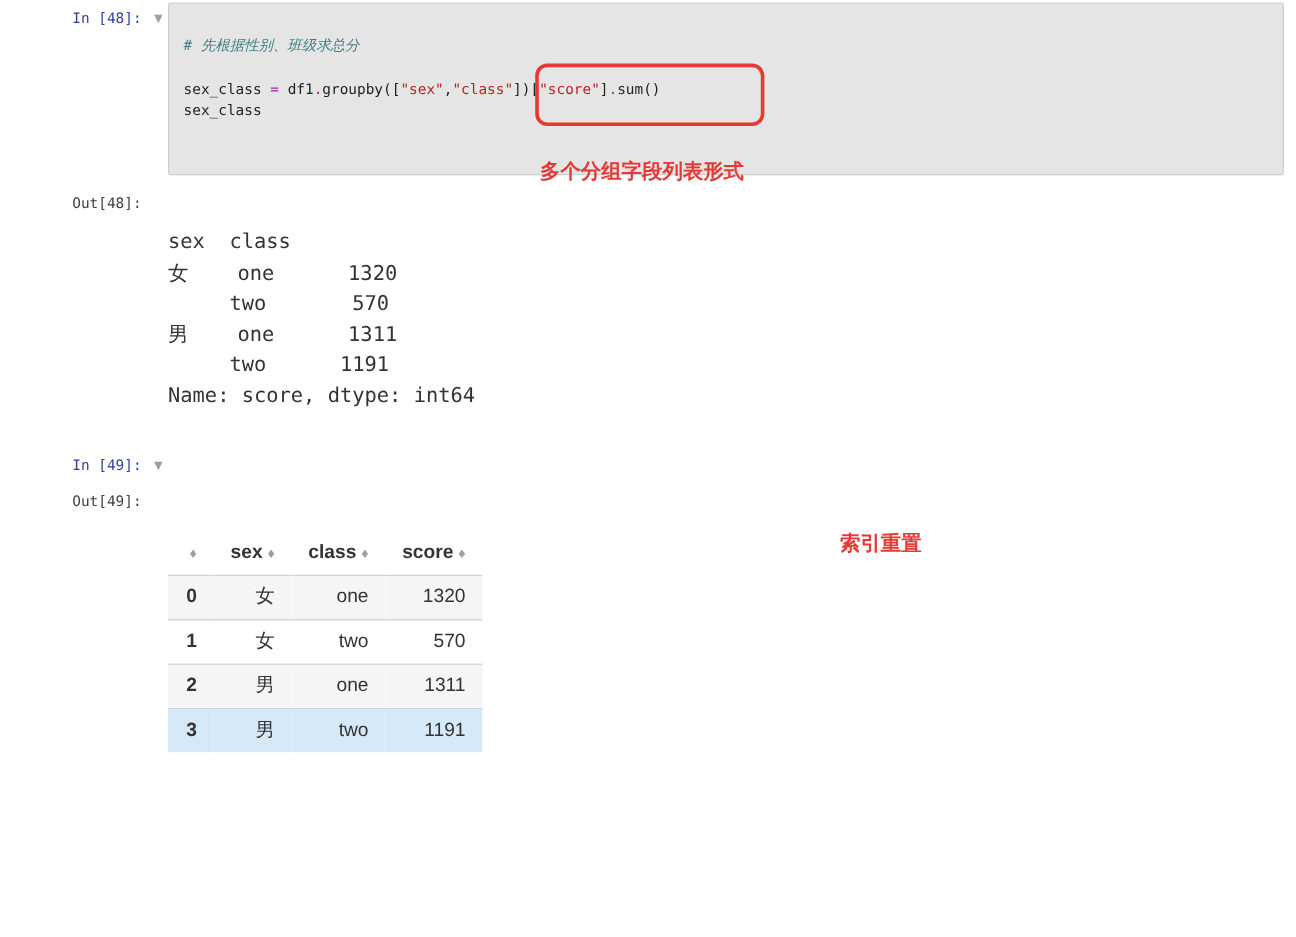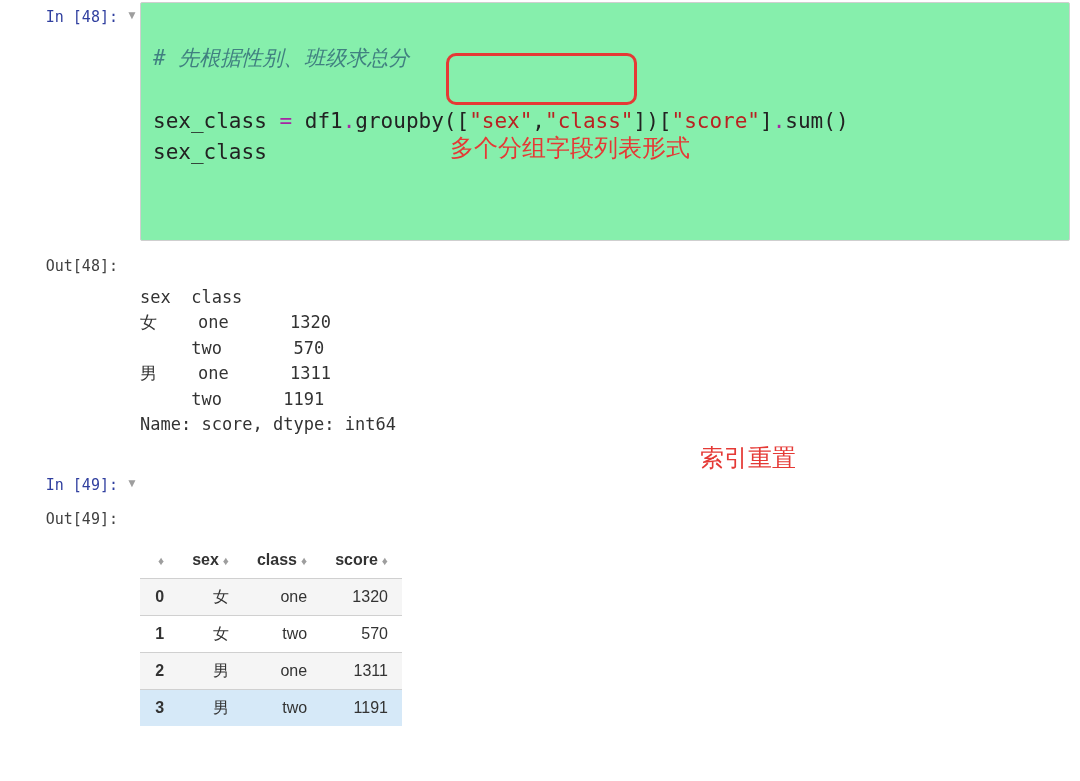--- a/index.html
+++ b/index.html
@@ -7,46 +7,46 @@
     padding: 0;
     font-family: "Helvetica Neue", Helvetica, Arial, sans-serif;
     background: #fff;
     font-size: 17px;
     line-height: 1.5;
   }
   .container { width: 1080px; position: relative; }
   .cell { display: flex; align-items: flex-start; }
   .prompt {
     font-family: "Menlo","Monaco","Consolas",monospace;
-    font-size: 15px;
+    font-size: 12px;
     width: 118px;
     min-width: 118px;
     text-align: right;
     padding: 6px 6px 6px 0;
     white-space: nowrap;
   }
   .prompt.in { color: #303F9F; }
   .prompt.out { color: #404040; }
   .collapser {
     width: 16px;
     min-width: 16px;
     padding-top: 6px;
     color: #9e9e9e;
     font-size: 12px;
     text-align: center;
   }
   .input-area {
     flex: 1;
     border: 1px solid #cfcfcf;
-    background: #86efac;
+    background: #e5e5e5;
     padding: 8px 12px;
     margin: 2px 10px 8px 0;
     border-radius: 2px;
     font-family: "Menlo","Monaco","Consolas",monospace;
-    font-size: 21px;
+    font-size: 12px;
     white-space: pre;
     position: relative;
   }
   .output-area {
     flex: 1;
     padding: 4px 10px 10px 0;
     font-family: "Menlo","Monaco","Consolas",monospace;
     font-size: 17px;
     white-space: pre;
     color: #333;
@@ -60,22 +60,23 @@
   .annot {
     position: absolute;
     border: 3px solid #e53935;
     border-radius: 10px;
     pointer-events: none;
   }
   .annot-label {
     position: absolute;
     color: #e53935;
     font-family: "PingFang SC", "Microsoft YaHei", sans-serif;
-    font-size: 24px;
+    font-size: 17px;
     pointer-events: none;
+    font-weight: bold;
   }
 
   .df-wrap { padding: 8px 0 0 0; }
   table.df {
     border-collapse: collapse;
     font-family: "Helvetica Neue", Arial, sans-serif;
     font-size: 16px;
     text-align: right;
   }
   table.df th, table.df td {

